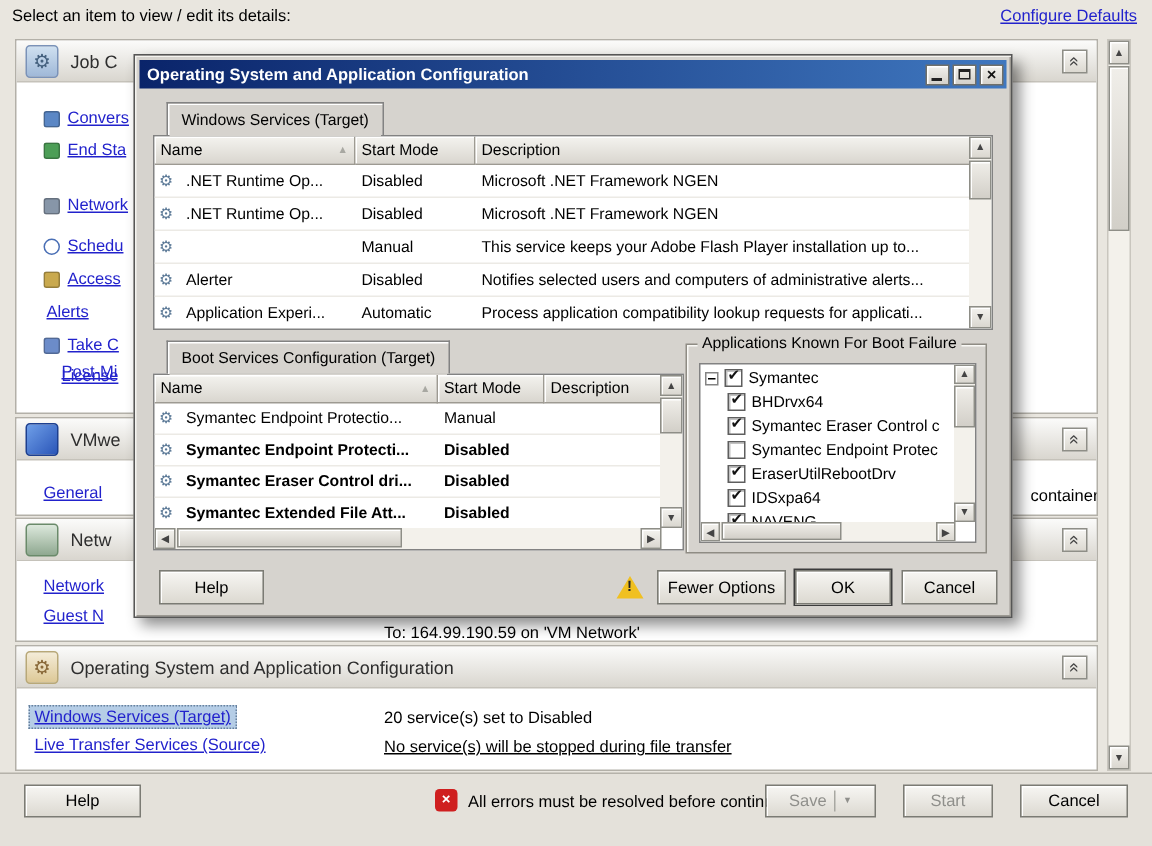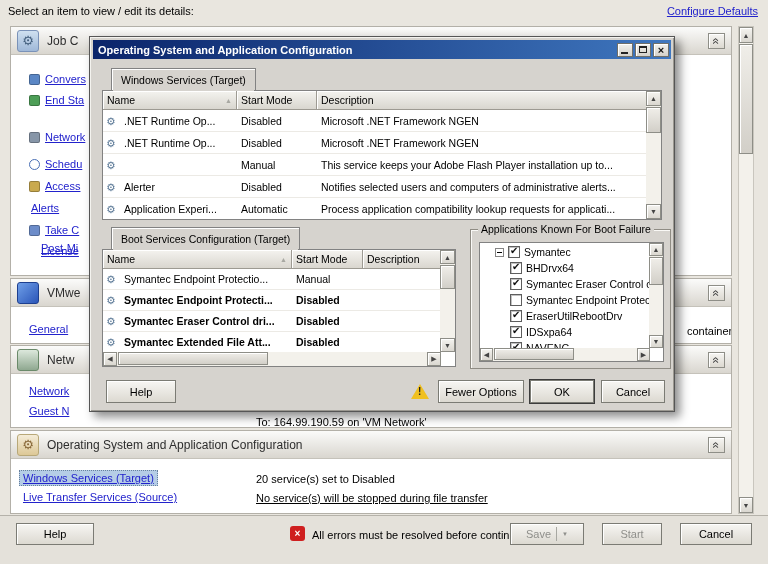--- a/index.html
+++ b/index.html
@@ -60,21 +60,21 @@
   .sort{margin-left:auto;font-size:7px;color:#a8a8a2;}
   .trow{position:absolute;left:0;border-bottom:1px solid #eceae5;cursor:pointer;}
   .trow span{position:absolute;top:0;height:100%;display:flex;align-items:center;white-space:nowrap;font-size:10.5px;}
   .trow.b span{font-weight:bold;}
   .gear{font-size:12px;color:#5a7896;}
   
   .grp{position:absolute;border:1px solid #8f8c84;box-shadow:inset 1px 1px 0 #faf9f6;}
   .grp-label{position:absolute;top:-7px;left:7px;background:#d6d3ce;padding:0 3px;font-size:10.5px;white-space:nowrap;}
   .treebox{position:absolute;background:#fff;border:1px solid #828282;overflow:hidden;}
   .treerows{position:absolute;left:1px;top:1px;right:14px;bottom:13px;overflow:hidden;}
-  .treerow{display:flex;align-items:center;gap:4px;height:16px;padding-left:14px;white-space:nowrap;cursor:pointer;text-align:right;}
+  .treerow{display:flex;align-items:center;gap:4px;height:16px;padding-left:2px;white-space:nowrap;cursor:pointer;text-align:right;}
   .treerow.child{margin-left:15px;}
   .exp{width:9px;height:9px;border:1px solid #848484;background:#fff;position:relative;flex:none;cursor:pointer;}
   .exp::after{content:"";position:absolute;left:1px;top:3px;width:5px;height:1px;background:#000;}
   .cb{position:relative;width:12px;height:12px;background:#fff;border:1px solid #5e5e5e;
       box-shadow:inset 1px 1px 0 #c2c2c2;flex:none;cursor:pointer;}
   .cb.on::after{content:"\2714";position:absolute;left:1px;top:-2px;font-size:10px;color:#111;}
   .tlabel{font-size:10.5px;}
   .warnicon{position:absolute;width:20px;height:18px;}
   .warnicon::before{content:"";position:absolute;left:1px;top:1px;border-left:9px solid transparent;
                     border-right:9px solid transparent;border-bottom:15px solid #f0c020;}
@@ -293,21 +293,21 @@
         <div class="sbthumb" style="left:0;top:15px;width:15px;height:24px;"></div>
         <div class="sbbtn" style="left:0;bottom:0;width:15px;height:14px;">▼</div>
       </div>
       <div class="sbtrack" style="left:0;bottom:0;width:338px;height:14px;border:none;">
         <div class="sbbtn" style="left:0;top:0;width:14px;height:14px;">◀</div>
         <div class="sbthumb" style="left:15px;top:0;width:150px;height:13px;"></div>
         <div class="sbbtn" style="right:0;top:0;width:14px;height:14px;">▶</div>
       </div>
     </div>
 
-    <div class="grp" style="left:380px;top:192px;width:201px;height:140px;">
+    <div class="grp" style="left:367px;top:192px;width:201px;height:140px;">
       <span class="grp-label">Applications Known For Boot Failure</span>
       <div class="treebox" style="left:8px;top:12px;width:185px;height:120px;">
         <div class="treerows">
           <div class="treerow">
             <span class="exp"></span>
             <span class="cb on"></span>
             <span class="tlabel">Symantec</span>
           </div>
           <div class="treerow child">
             <span class="cb on"></span>

